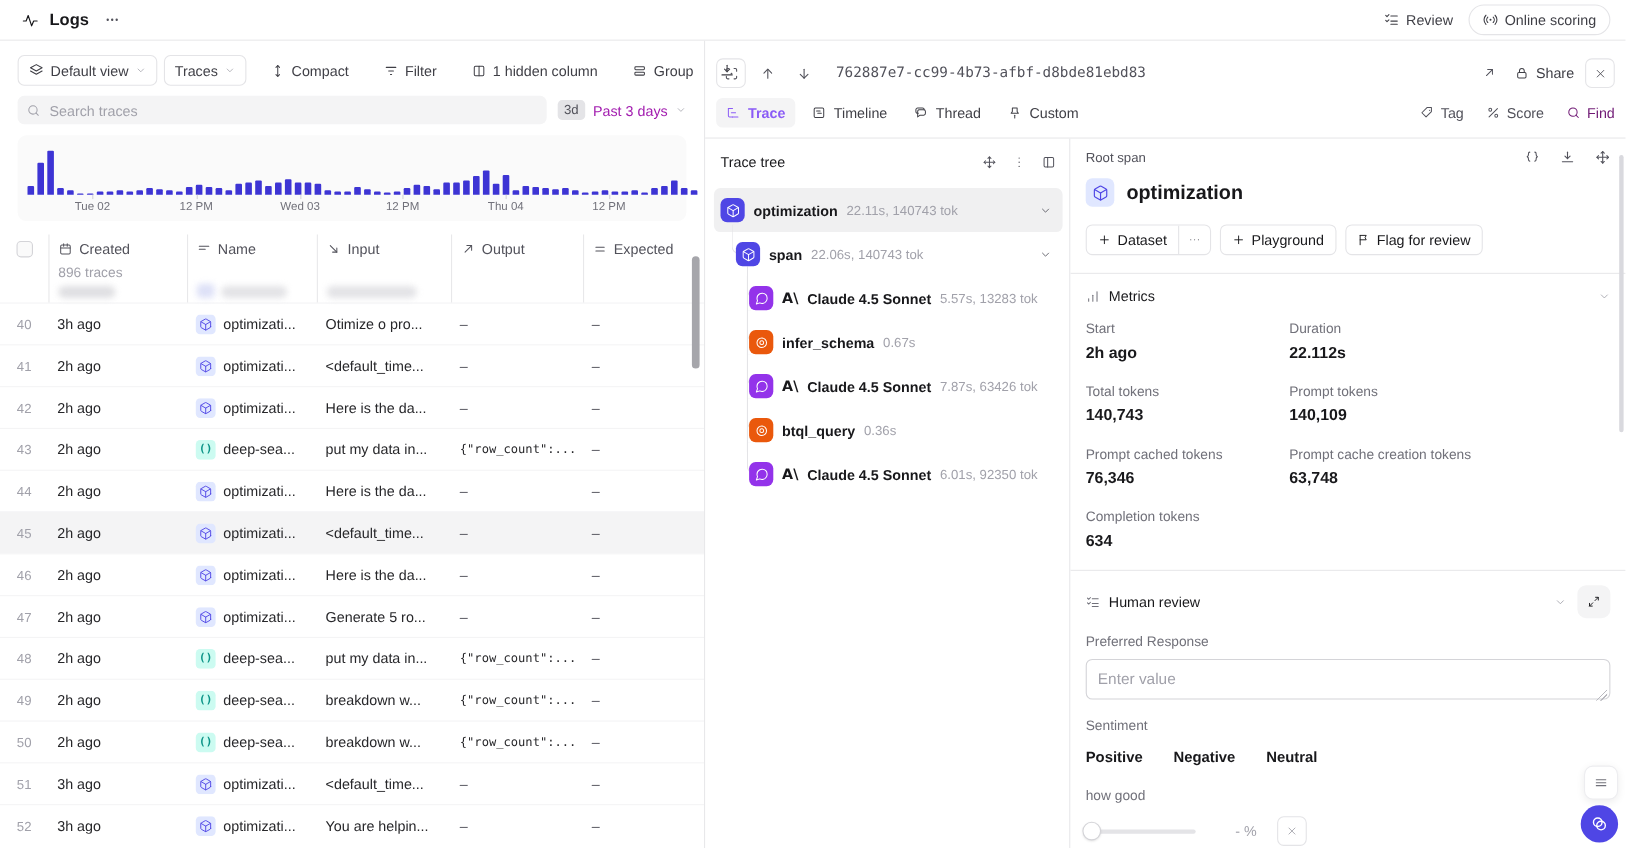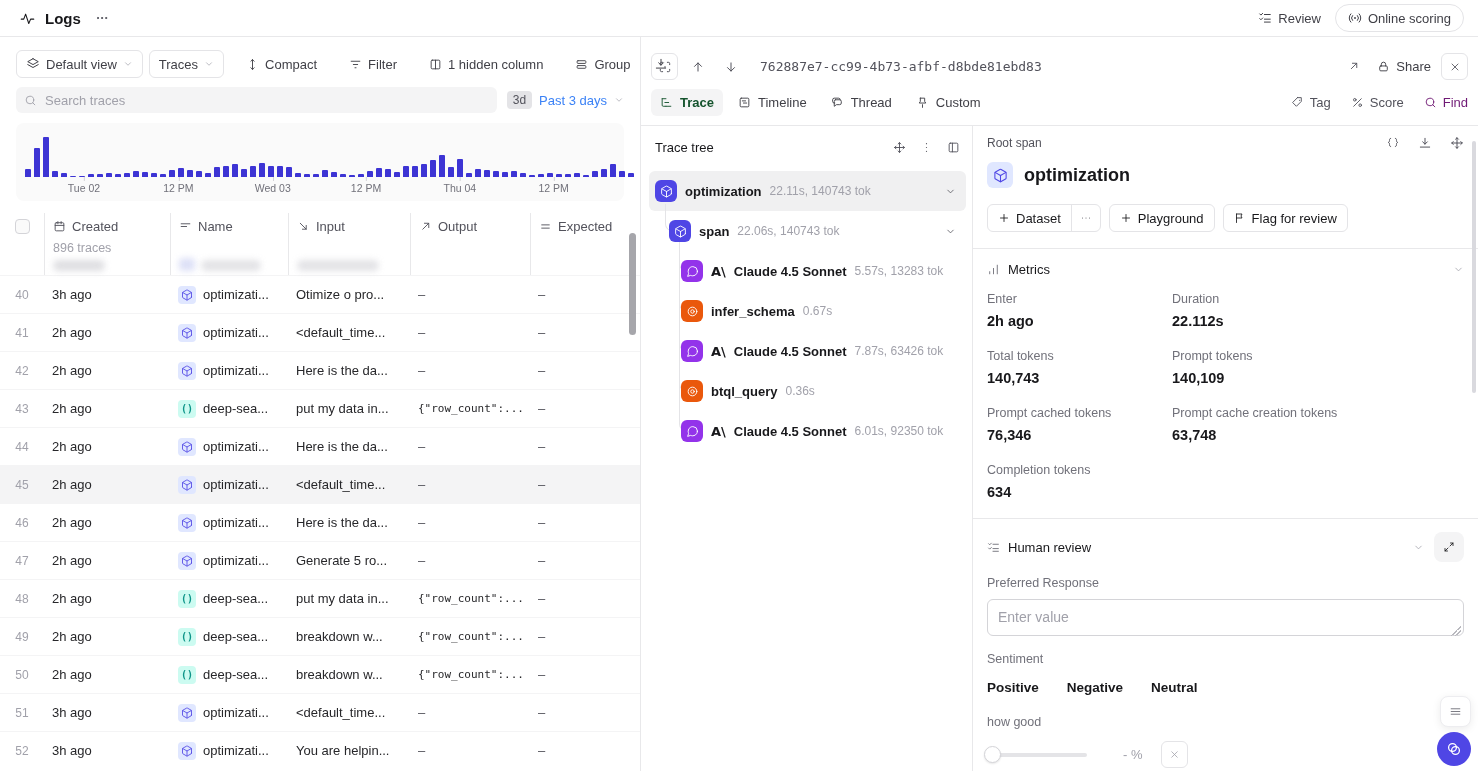--- a/index.html
+++ b/index.html
@@ -26,21 +26,21 @@
   .toolbar { display:flex; align-items:center; gap:6px; padding:13px 16px 9px; }
   .tbtn { display:inline-flex; align-items:center; gap:6px; height:28px; padding:0 9px; border-radius:6px; font-size:13px; color:#3f3f46; cursor:pointer; white-space:nowrap; border:1px solid transparent; }
   .tbtn.bordered { border-color:#e4e4e7; }
   .chev { color:#a1a1aa; }
   .sp { width:8px; }
 
   .searchrow { display:flex; align-items:center; gap:10px; padding:0 16px; }
   .search { flex:1; height:26px; background:#f4f4f5; border-radius:6px; display:flex; align-items:center; gap:8px; padding:0 8px; color:#a1a1aa; font-size:13px; cursor:text; }
   .range { display:flex; align-items:center; gap:7px; cursor:pointer; }
   .chip { background:#e4e4e7; border-radius:4px; font-size:12px; padding:2px 6px; color:#52525b; }
-  .range-label { font-size:13px; color:#3b82f6;text-align:center; }
+  .range-label { font-size:13px; color:#a21caf;text-align:center; }
 
   
   .histogram { margin:10px 16px 4px; background:#fafafa; border-radius:8px; height:78px; position:relative; padding:8px 9px 22px; }
   .bars { display:flex; align-items:flex-end; gap:3px; height:46px; }
   .bar { width:6px; border-radius:1px 1px 0 0; flex:0 0 6px; }
   .hticks { position:absolute; bottom:5px; left:9px; right:9px; height:14px; font-size:10.5px; color:#71717a; }
   .htick { position:absolute; transform:translateX(-50%); white-space:nowrap; }
   .htick::before { content:''; position:absolute; top:-5px; left:50%; width:1px; height:4px; background:#d4d4d8; }
 
   
@@ -68,21 +68,21 @@
 
   
   .dheader { height:33px; margin-top:13px; display:flex; align-items:center; gap:6px; padding:0 10px; }
   .iconbtn { width:27px; height:27px; display:flex; align-items:center; justify-content:center; border-radius:6px; color:#52525b; cursor:pointer; flex:0 0 auto; }
   .iconbtn.bordered { border:1px solid #e4e4e7; }
   .traceid { font-family:"DejaVu Sans Mono", monospace; font-size:13px; color:#52525b; margin-left:10px; flex:1; overflow:hidden; white-space:nowrap; }
   .dheader-right { display:flex; align-items:center; gap:10px; }
 
   .tabs { display:flex; align-items:center; gap:6px; padding:6px 10px 9px; }
   .tab { display:flex; gap:7px; align-items:center; padding:6px 9px; border-radius:6px; font-size:13px; color:#3f3f46; cursor:pointer; }
-  .tab.active { background:#f4f4f5; font-weight:700; color:#14532d; }
+  .tab.active { background:#f4f4f5; font-weight:700; color:#8b5cf6; }
   .tabs-right { margin-left:auto; display:flex; gap:20px; color:#52525b; }
 
   .panel-body { flex:1; display:flex; border-top:1px solid #e8e8ea; min-height:0; }
 
   
   .tree { flex:0 0 331px; padding:12px 6px 12px 8px; position:relative; }
   .tree-header { display:flex; align-items:center; padding:2px 6px 16px; }
   .tree-title { font-size:13px; font-weight:500; color:#18181b; flex:1; }
   .tree-icons { display:flex; gap:14px; color:#a1a1aa; }
   .tree-icons .ghost-icon { padding:0; }
@@ -967,21 +967,21 @@
             <span>Metrics</span>
             <span class="chev">
                 <svg width="11" height="11" viewBox="0 0 24 24">
                   <path d="M6 9l6 6 6-6"></path>
                 </svg>
               </span>
           </div>
 
           <div class="metrics-grid" id="metricsGrid">
               <div>
-                <div class="m-label">Enter</div>
+                <div class="m-label">Start</div>
                 <div class="m-value">2h ago</div>
               </div>
               <div>
                 <div class="m-label">Duration</div>
                 <div class="m-value">22.112s</div>
               </div>
               <div>
                 <div class="m-label">Total tokens</div>
                 <div class="m-value">140,743</div>
               </div>

